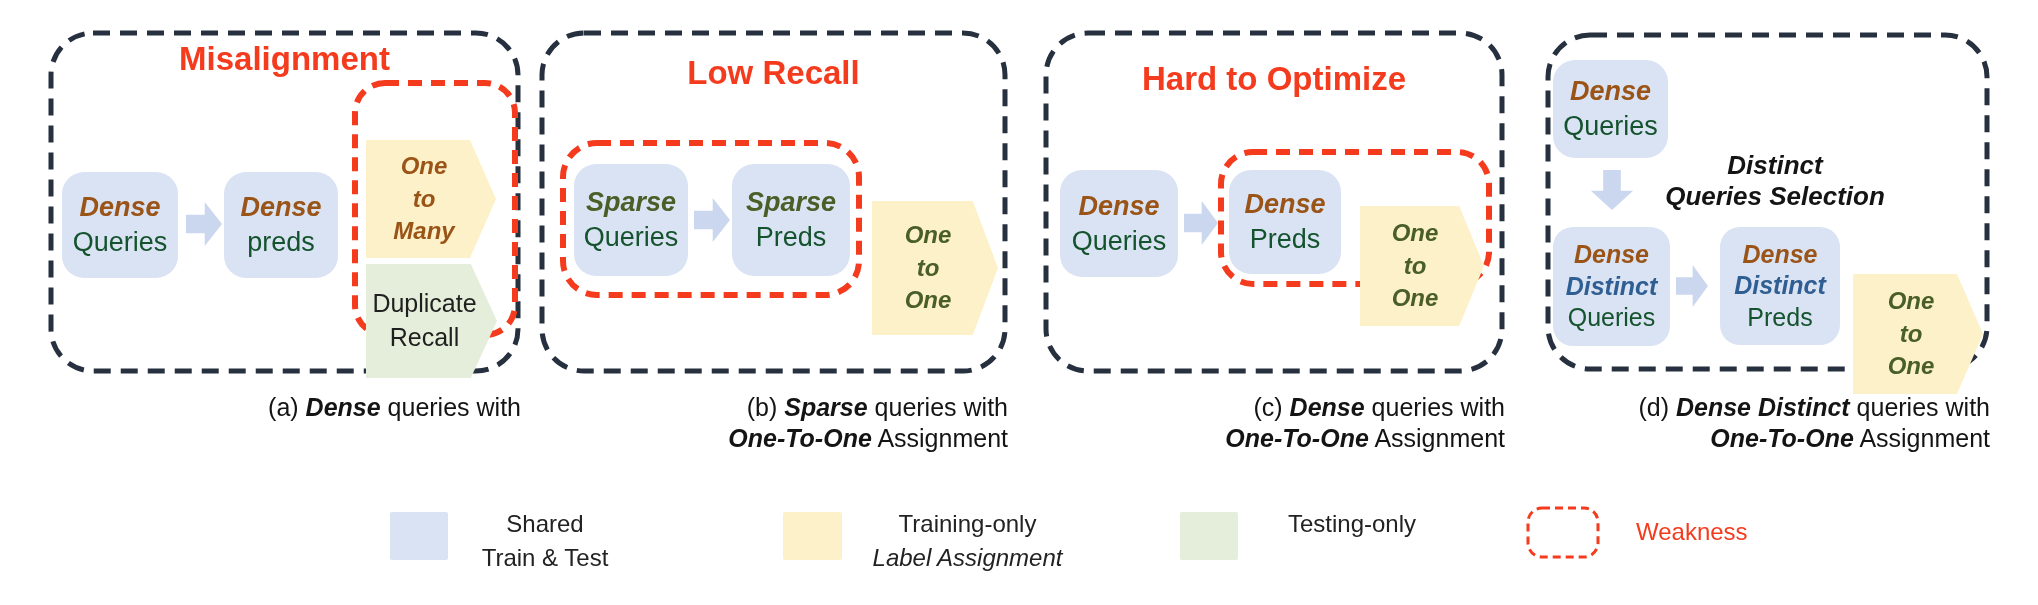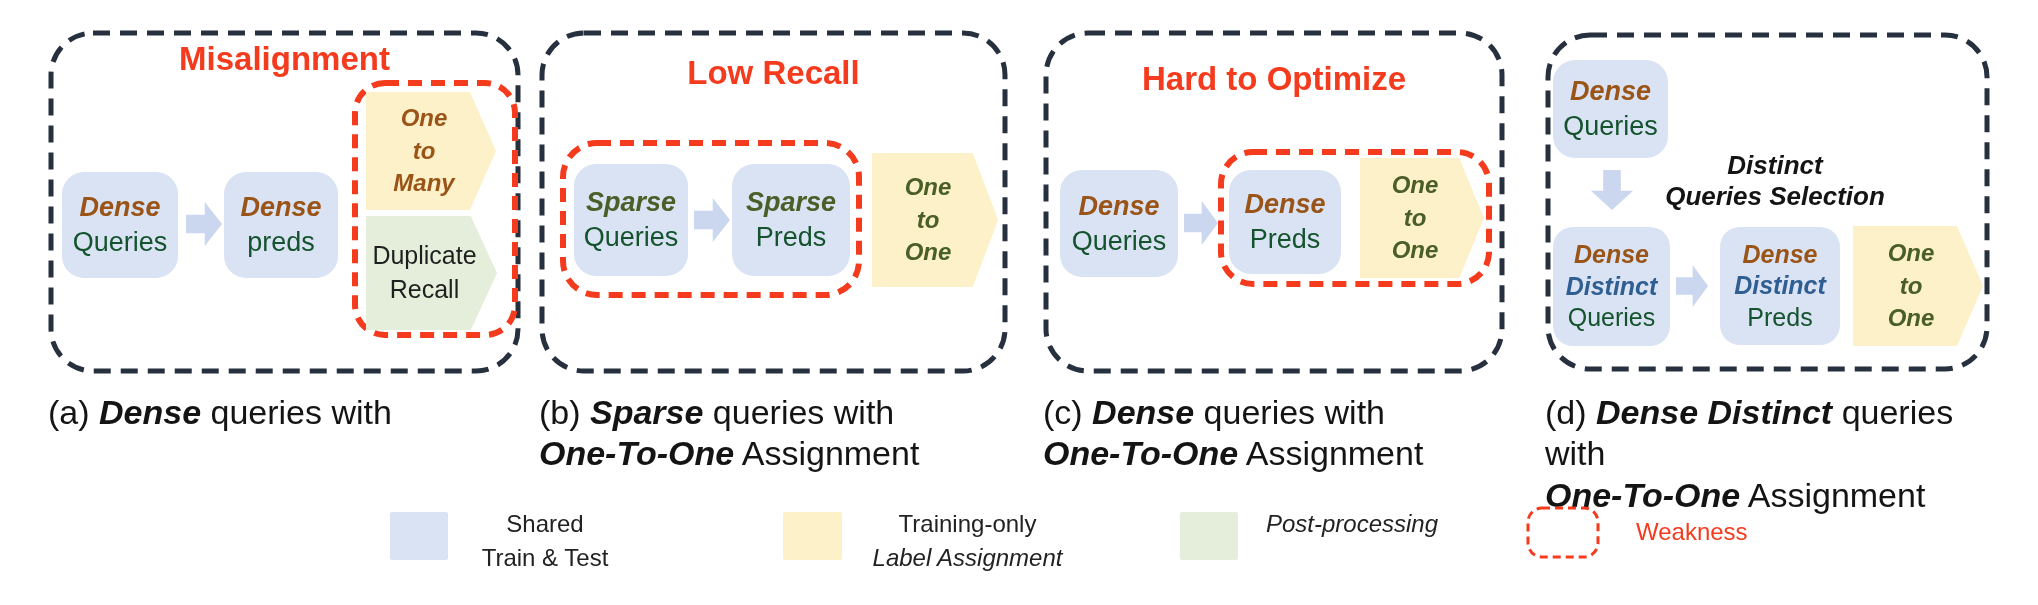--- a/index.html
+++ b/index.html
@@ -17,30 +17,30 @@
     font-size:27px;line-height:1.28;
   }
   .node.small{font-size:25px;line-height:1.26;border-radius:20px;}
   .em-brown{font-weight:bold;font-style:italic;color:#9a5418;}
   .em-green{font-weight:bold;font-style:italic;color:#4a5e28;}
   .em-blue{font-weight:bold;font-style:italic;color:#2f5e92;}
   .plain{color:#14532d;}
   .pent{
     display:flex;flex-direction:column;align-items:center;justify-content:center;
     text-align:center;clip-path:polygon(0 0,80% 0,100% 50%,80% 100%,0 100%);
-    padding-right:14px;box-sizing:border-box;
+    padding-right:14px;box-sizing:border-box;margin-top:48px;
   }
   .pent.assign{background:#fdf1c9;font-size:24px;line-height:1.35;font-weight:bold;font-style:italic;}
   .pent.assign.brown{color:#9a5418;}
   .pent.assign.green{color:#4a5e28;}
   .pent.post{background:#e4eeda;font-size:25px;line-height:1.35;color:#1f1f1f;}
   .arrow-r{background:#cbd7ee;clip-path:polygon(0 30%,52% 30%,52% 2%,100% 50%,52% 98%,52% 70%,0 70%);}
   .arrow-d{background:#cbd7ee;clip-path:polygon(30% 0,70% 0,70% 52%,98% 52%,50% 100%,2% 52%,30% 52%);}
   .caption{
-    text-align:left;font-size:34px;line-height:1.22;color:#141414;
+    text-align:right;font-size:25px;line-height:1.22;color:#141414;
   }
   .caption .bi{font-weight:bold;font-style:italic;}
   .sel-label{
     text-align:center;font-size:26px;line-height:1.18;font-weight:bold;font-style:italic;color:#141414;
   }
   .legend-swatch{border-radius:2px;}
   .legend-text{text-align:center;font-size:24px;line-height:1.40;color:#222;}
   .legend-text .it{font-style:italic;}
   .weakness-label{font-size:24px;color:#f43b1e;}
   svg{display:block;}
@@ -181,21 +181,21 @@
   </div>
 
   <div class="abs legend-swatch" style="left:783px;top:512px;width:59px;height:48px;background:#fdf1c9;"></div>
   <div class="abs legend-text" style="left:850px;top:507px;width:235px;">
     <div>Training-only</div>
     <div class="it">Label Assignment</div>
   </div>
 
   <div class="abs legend-swatch" style="left:1180px;top:512px;width:58px;height:48px;background:#e4eeda;"></div>
   <div class="abs legend-text" style="left:1244px;top:507px;width:216px;">
-    <div class="it">Post-processing</div>
+    <div>Testing-only</div>
   </div>
 
   <svg class="abs" style="left:1526px;top:506px;" width="74" height="53">
     <rect x="2" y="2" width="70" height="49" rx="14" fill="none" stroke="#f43b1e" stroke-width="3" stroke-dasharray="8 5"></rect>
   </svg>
   <div class="abs weakness-label" style="left:1636px;top:518px;">Weakness</div>
 
 </div>
 
 </body></html>

